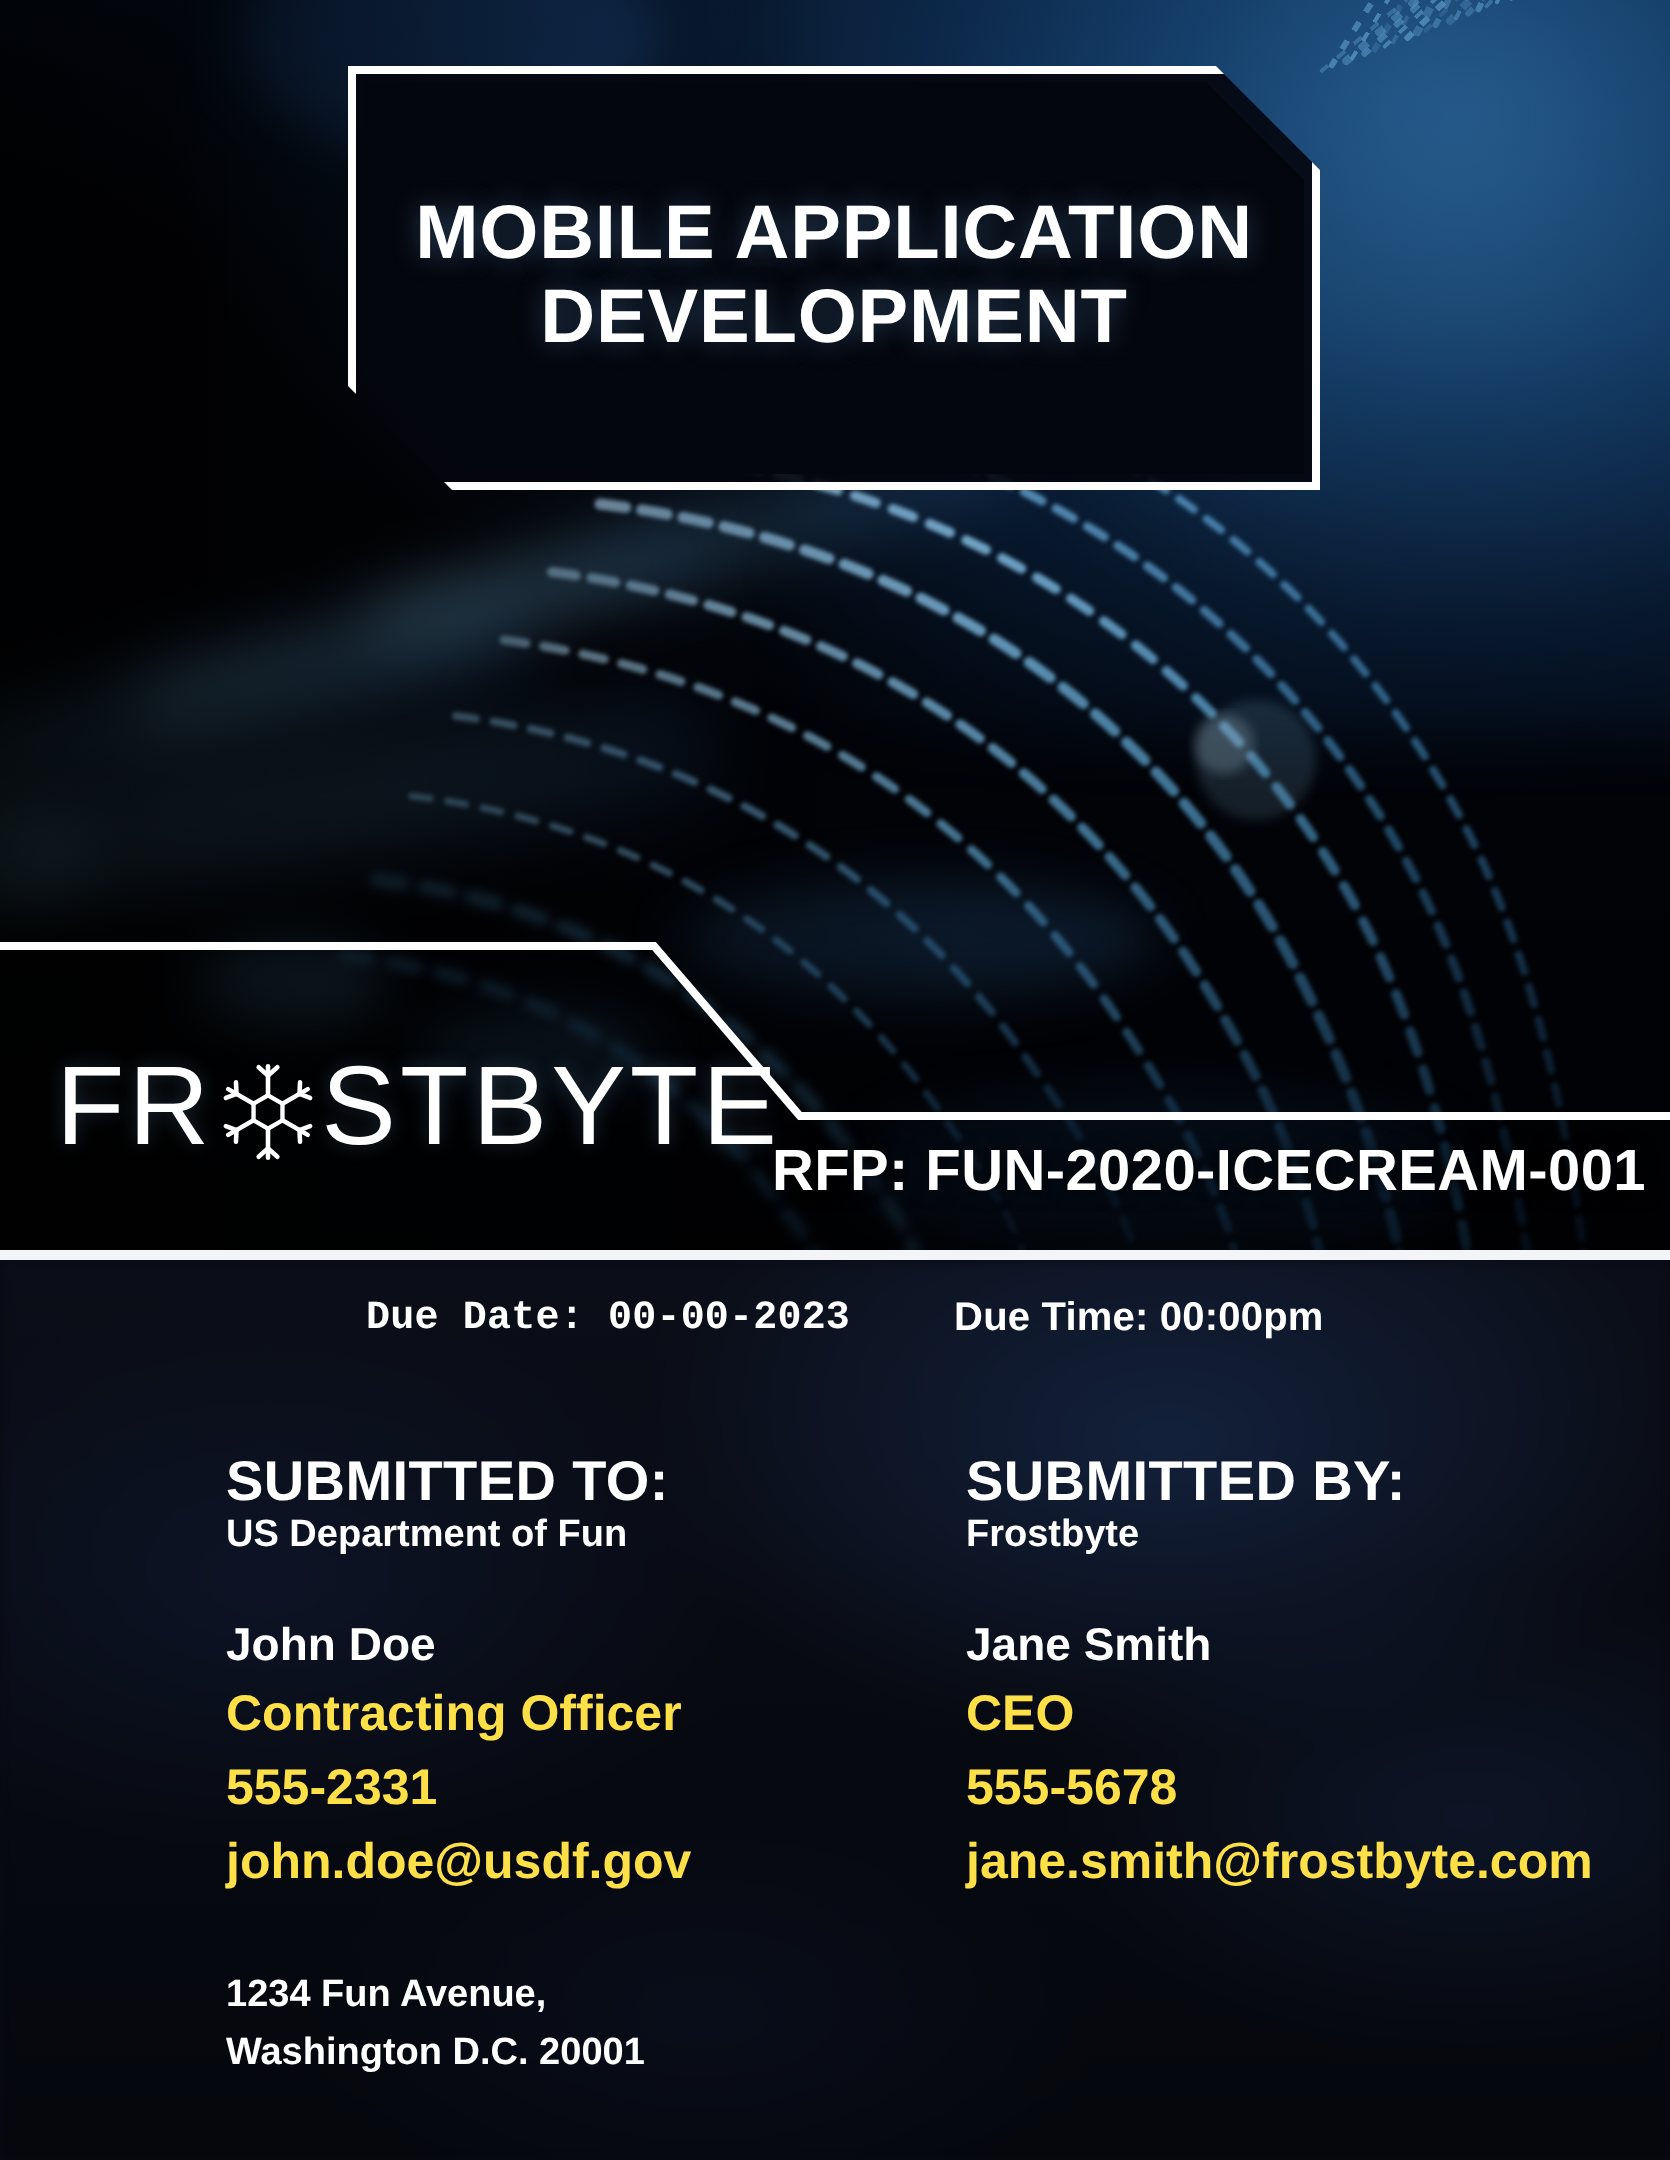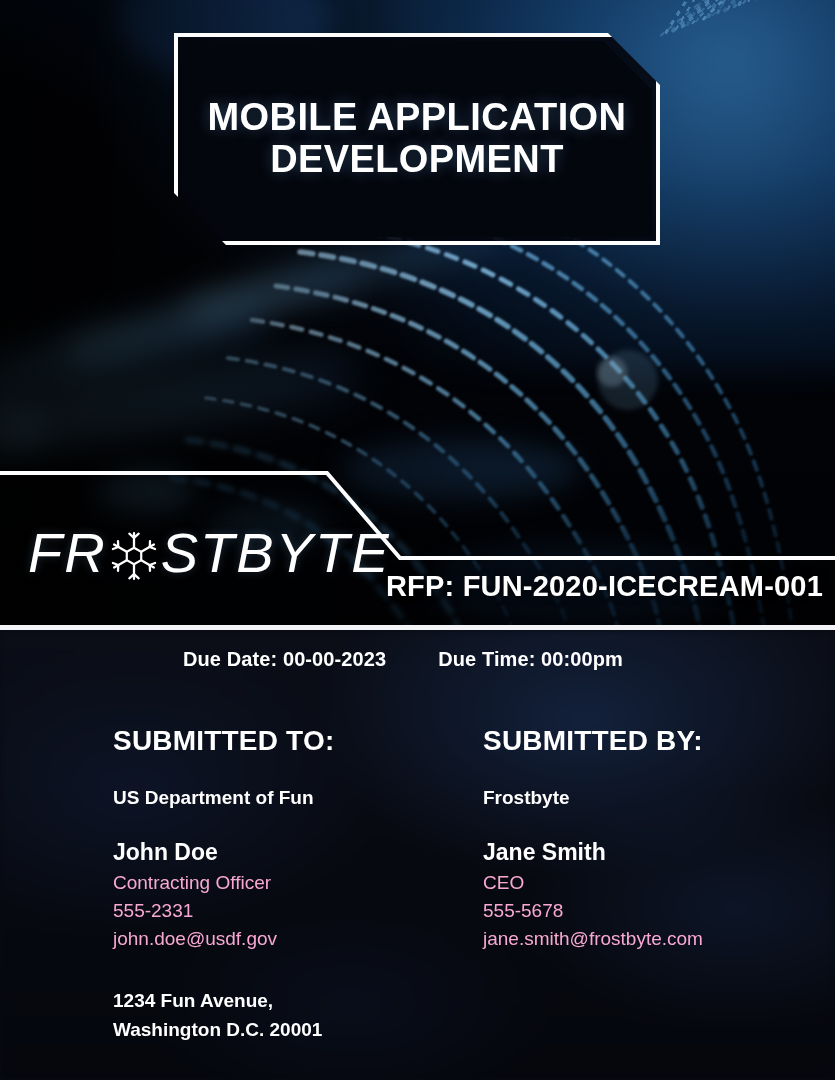--- a/index.html
+++ b/index.html
@@ -130,21 +130,21 @@
   .logo {
     position:absolute; left:28px; top:520px;
     color:#ffffff;
     font-size:56px;
     font-weight:400;
     letter-spacing:2px;
     display:flex; align-items:center;
     font-family:"Liberation Sans", sans-serif;
     text-shadow:0 0 10px rgba(140,200,255,.22);
   }
-  .logo .seg { display:inline-block;font-style:italic; }
+  .logo .seg { display:inline-block; }
   .snowflake-icon {
     display:inline-block;
     width:52px; height:52px;
     margin:0 1px;
     position:relative; top:3px;
   }
 
   .rfp-line {
     position:absolute; left:0; top:570px; width:823px;
     text-align:right;
@@ -180,47 +180,46 @@
   }
 
   .due-row {
     position:absolute; top:18px; left:0; width:835px;
     display:flex;
   }
   .due-cell {
     color:#ffffff; font-size:20px; font-weight:bold;
     letter-spacing:.1px;
   }
-  .due-cell.left  { margin-left:183px; }
+  .due-cell.left  { margin-left:183px;font-family:Liberation Mono, monospace; }
   .due-cell.right { margin-left:52px; }
 
   .columns {
     position:absolute; top:95px; left:0; width:835px;
     display:flex;
   }
   .col { position:relative; }
   .col.left  { margin-left:113px; width:370px; }
   .col.right { width:350px; }
 
   .col-heading {
     color:#ffffff;
     font-size:28px; font-weight:bold;
     letter-spacing:.2px;
-    margin-bottom:30px;
   }
   .org-name {
     color:#ffffff; font-size:19px; font-weight:bold;
     margin-bottom:26px;
   }
   .person-name {
     color:#ffffff; font-size:23px; font-weight:bold;
     line-height:1.48;
   }
   .person-meta {
-    color:#f9a8d4; font-size:19px; font-weight:400;
+    color:#fde047; font-size:25px; font-weight:700;
     line-height:1.48;
   }
   .addr {
     color:#ffffff; font-size:19px; font-weight:bold;
     line-height:1.50; margin-top:34px;
   }
 </style>
 </head>
 <body>
 

